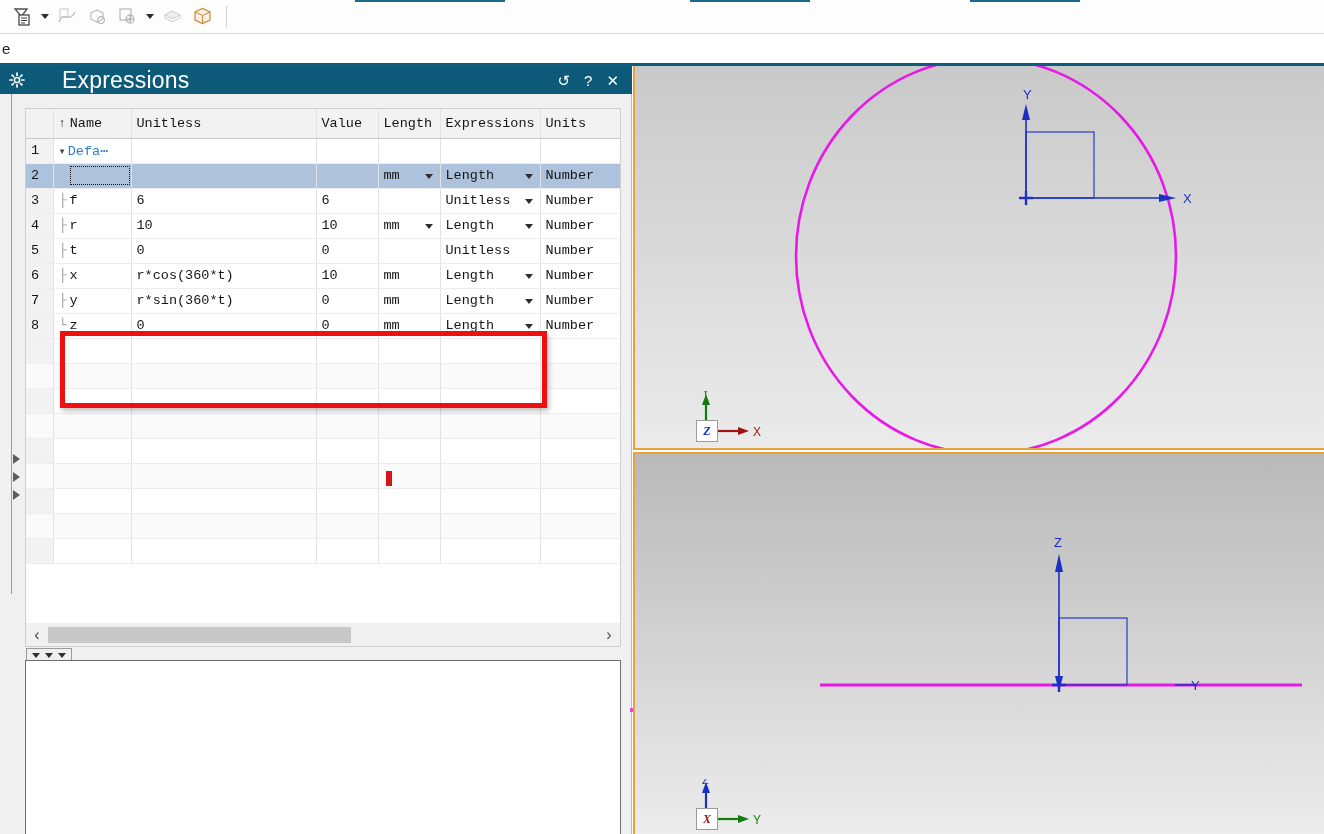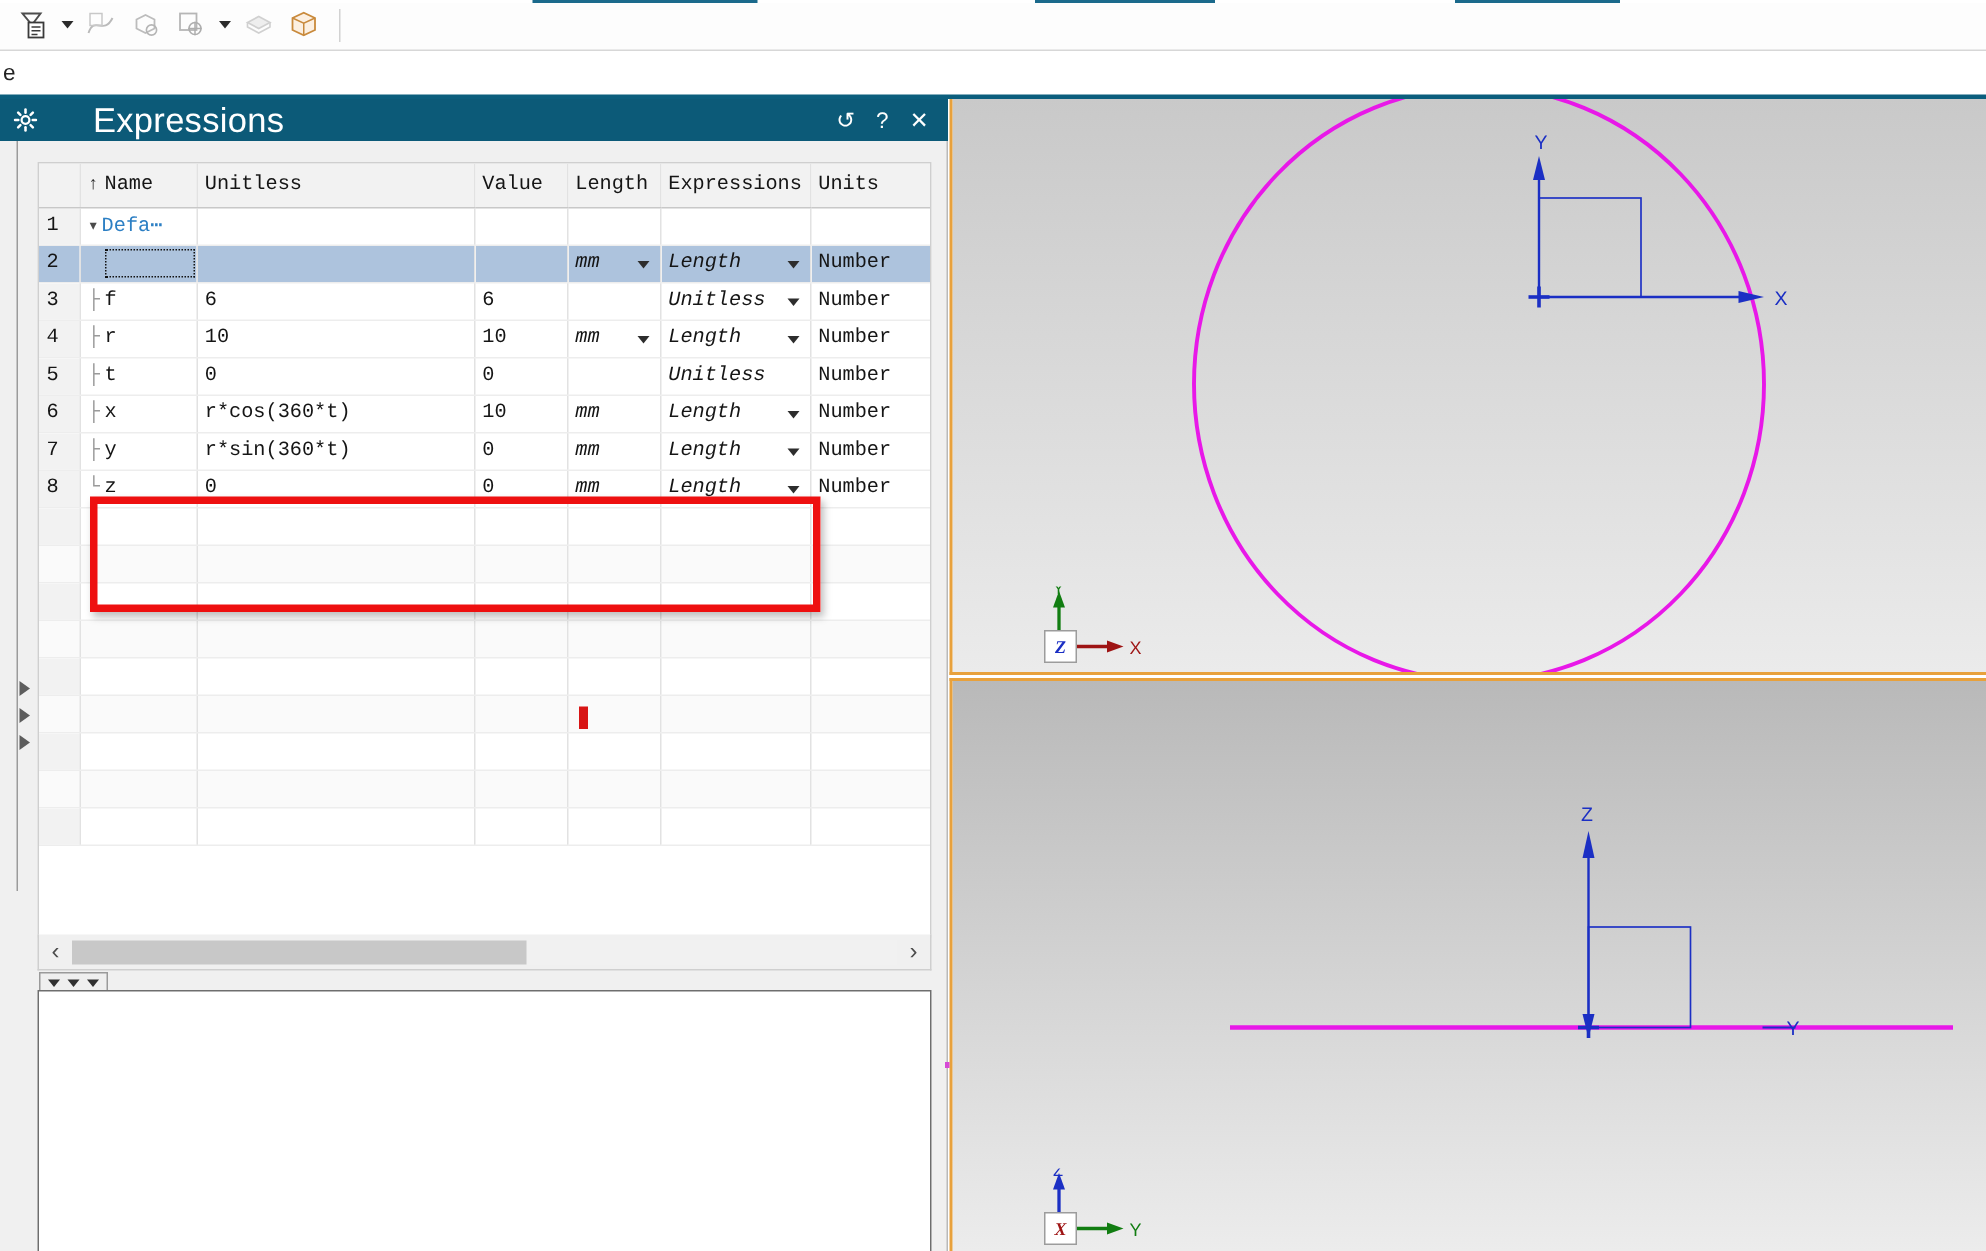--- a/index.html
+++ b/index.html
@@ -84,21 +84,21 @@
   col.c-num{width:27px;}   col.c-name{width:78px;}  col.c-form{width:185px;}
   col.c-val{width:62px;}   col.c-unit{width:62px;}  col.c-dim{width:100px;}
   col.c-type{width:81px;}
   .cell-num{background:#f2f2f2;text-align:right;padding:0 5px 0 0;color:#2a2a2a;
             border-right:1px solid #d9d9d9;}
   .hdr-num{background:#f2f2f2;border-right:1px solid #d9d9d9;}
   
   .sep-left{border-left:1.5px solid #0a0a0a;margin-left:24px;}
   tr.r-sel td{background:#adc3dd;}
   tr.r-zebra td{background:#fafafa;}
-  .dim-cell,.unit-cell{position:relative;padding-right:16px;font-style:italic;}
+  .dim-cell,.unit-cell{position:relative;padding-right:16px;}
   .dd-arrow{
     position:absolute;right:7px;top:50%;margin-top:-2px;width:0;height:0;
     border-left:4.5px solid transparent;border-right:4.5px solid transparent;
     border-top:5px solid #2d2d2d;
   }
   .tree-stub{color:#9a9a9a;margin-right:3px;font-family:"Liberation Mono",monospace;}
   .row1-text{color:#2c7fc4;}
   .chev{display:inline-block;color:#4a4a4a;margin-right:2px;font-size:12px;}
   .focus-box{
     display:inline-block;width:60px;height:19px;border:1.5px dotted #121212;

